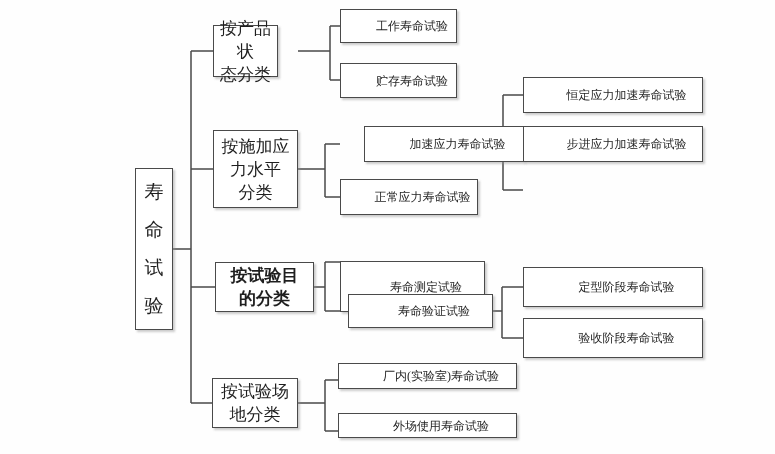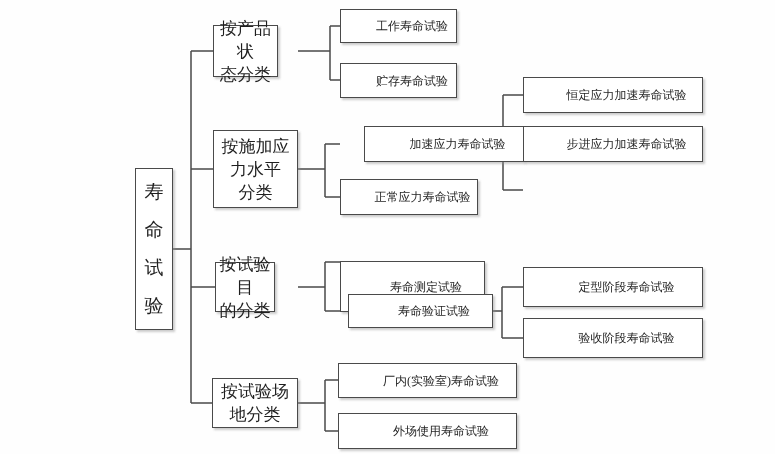--- a/index.html
+++ b/index.html
@@ -50,25 +50,25 @@
   <div class="node leaf" style="left:340px; top:63px; width:117px; height:35px;">贮存寿命试验</div>
 
   <div class="node cat" style="left:213px; top:130px; width:85px; height:78px;">按施加应
 力水平
 分类</div>
   <div class="node leaf" style="left:340px; top:126px; width:160px; height:36px;margin-left:24px;">加速应力寿命试验</div>
   <div class="node leaf" style="left:340px; top:179px; width:138px; height:36px;">正常应力寿命试验</div>
   <div class="node leaf" style="left:523px; top:77px; width:180px; height:36px;">恒定应力加速寿命试验</div>
   <div class="node leaf" style="left:523px; top:126px; width:180px; height:36px;">步进应力加速寿命试验</div>
 
-  <div class="node cat" style="left:215px; top:262px; width:60px; height:50px;">按试验目
+  <div class="node cat" style="left:215px; top:262px; width:99px; height:50px;font-weight:bold;">按试验目
 的分类</div>
   <div class="node leaf" style="left:340px; top:246px; width:145px; height:51px;margin-top:15px;">寿命测定试验</div>
   <div class="node leaf" style="left:348px; top:294px; width:145px; height:34px;">寿命验证试验</div>
   <div class="node leaf" style="left:523px; top:267px; width:180px; height:40px;">定型阶段寿命试验</div>
   <div class="node leaf" style="left:523px; top:318px; width:180px; height:40px;">验收阶段寿命试验</div>
 
   <div class="node cat" style="left:212px; top:378px; width:86px; height:50px;">按试验场
 地分类</div>
-  <div class="node leaf" style="left:338px; top:363px; width:179px; height:35px;">厂内(实验室)寿命试验</div>
-  <div class="node leaf" style="left:338px; top:413px; width:179px; height:36px;">外场使用寿命试验</div>
+  <div class="node leaf" style="left:338px; top:363px; width:179px; height:26px;">厂内(实验室)寿命试验</div>
+  <div class="node leaf" style="left:338px; top:413px; width:179px; height:25px;">外场使用寿命试验</div>
 
 </div>
 
 </body></html>

